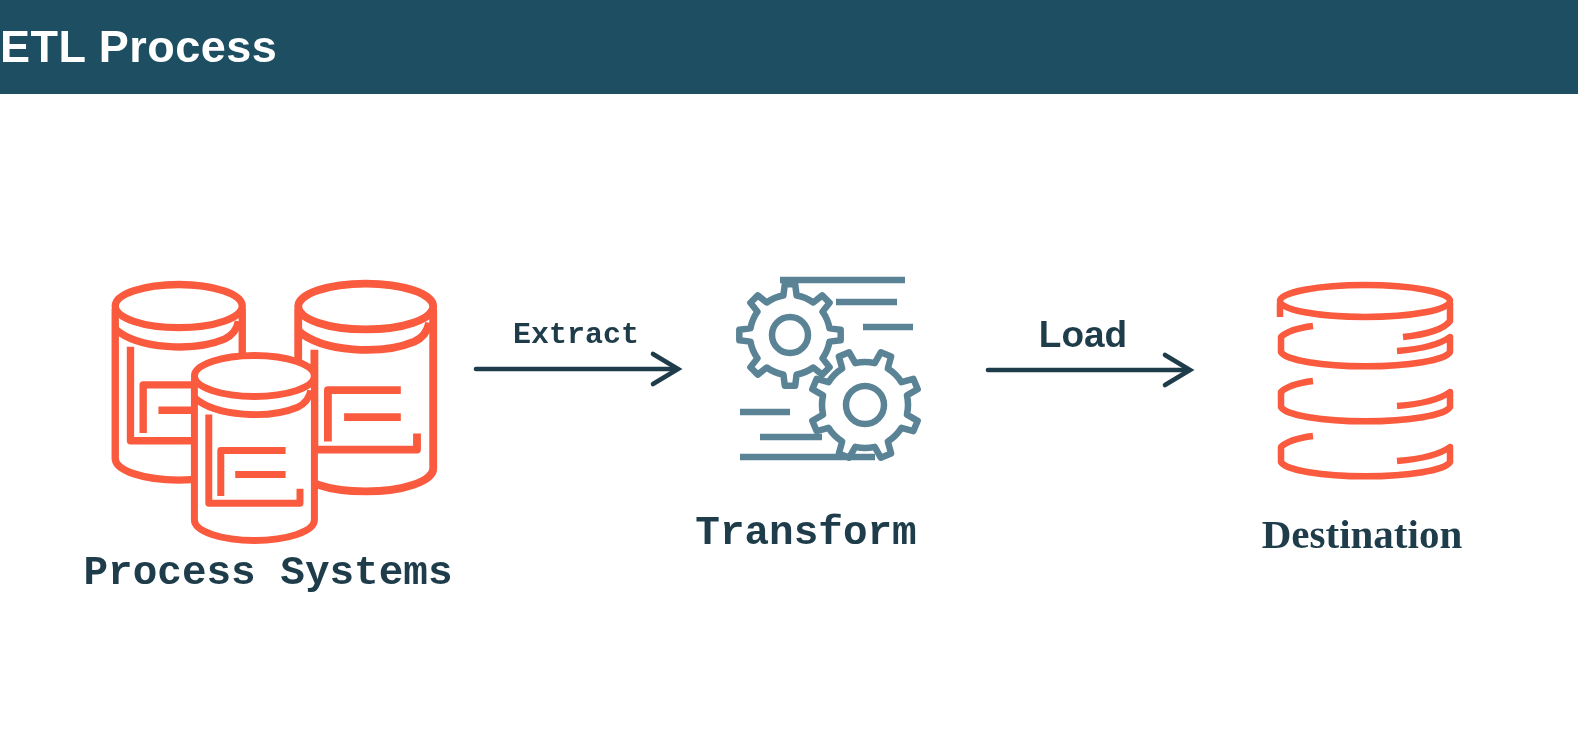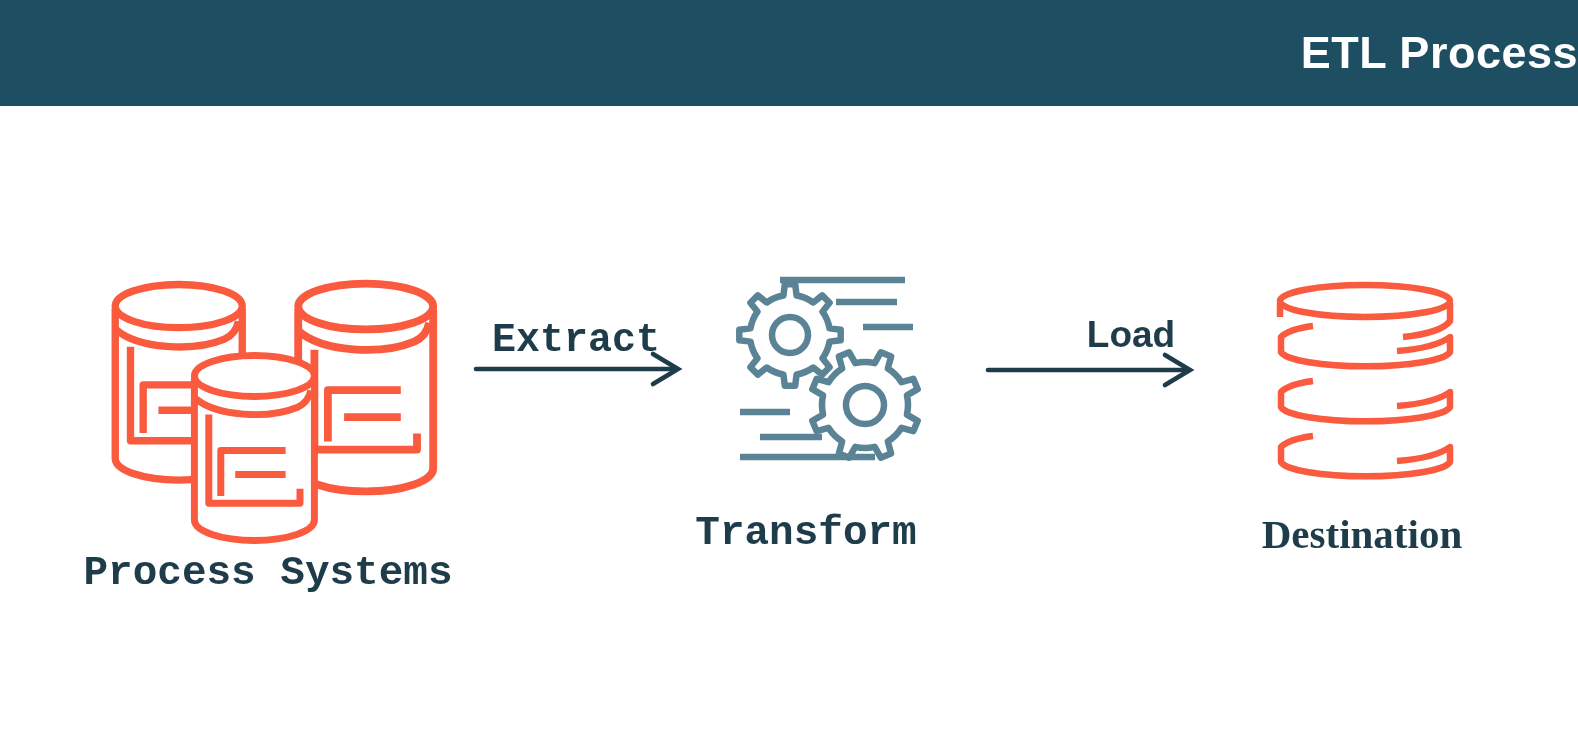--- a/index.html
+++ b/index.html
@@ -8,25 +8,25 @@
     width: 1578px;
     height: 745px;
     background: var(--background, #ffffff);
     overflow: hidden;
     font-family: "Liberation Sans", sans-serif;
   }
   .title-bar {
     position: absolute;
     left: 0; top: 0;
     width: 100%;
-    height: 106px;
+    height: 94px;
     background: var(--header-bg, #1d4e61);
     display: flex;
     align-items: center;
-    justify-content: flex-end;
+    justify-content: flex-start;
   }
   .page-title {
     color: var(--header-text, #ffffff);
     font-size: 45px;
     font-weight: 600;
     letter-spacing: 0.5px;
   }
   .abs { position: absolute; }
   .node-label {
     position: absolute;
@@ -35,33 +35,32 @@
     font-weight: 700;
     font-size: 41px;
     color: var(--ink, #1e3c4a);
     white-space: nowrap;
   }
   .edge-label-mono {
     position: absolute;
     transform: translateX(-50%);
     font-family: "Liberation Mono", monospace;
     font-weight: 700;
-    font-size: 40px;
+    font-size: 30px;
     color: var(--ink, #1e3c4a);
     white-space: nowrap;
   }
   .edge-label-sans {
     position: absolute;
     transform: translateX(-50%);
     font-family: "Liberation Sans", sans-serif;
     font-weight: 600;
     font-size: 37px;
     color: var(--ink, #1e3c4a);
     white-space: nowrap;
-    margin-left: 48px;
   }
   svg { overflow: visible; display: block; }
   .arrow-stroke {
     stroke: var(--ink, #1e3c4a);
     stroke-width: 4.6;
     fill: none;
     stroke-linecap: round;
     stroke-linejoin: miter;
   }
   .slate-stroke {

